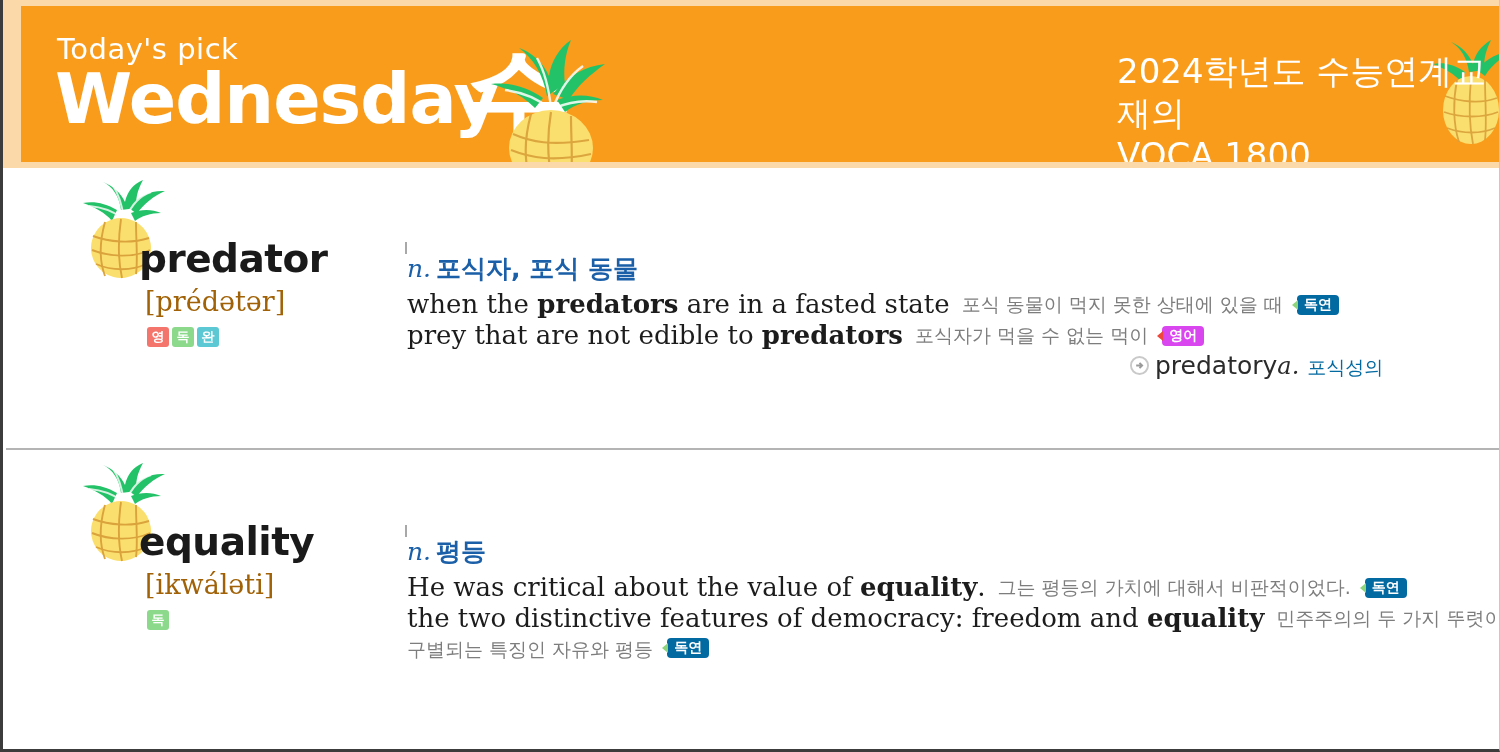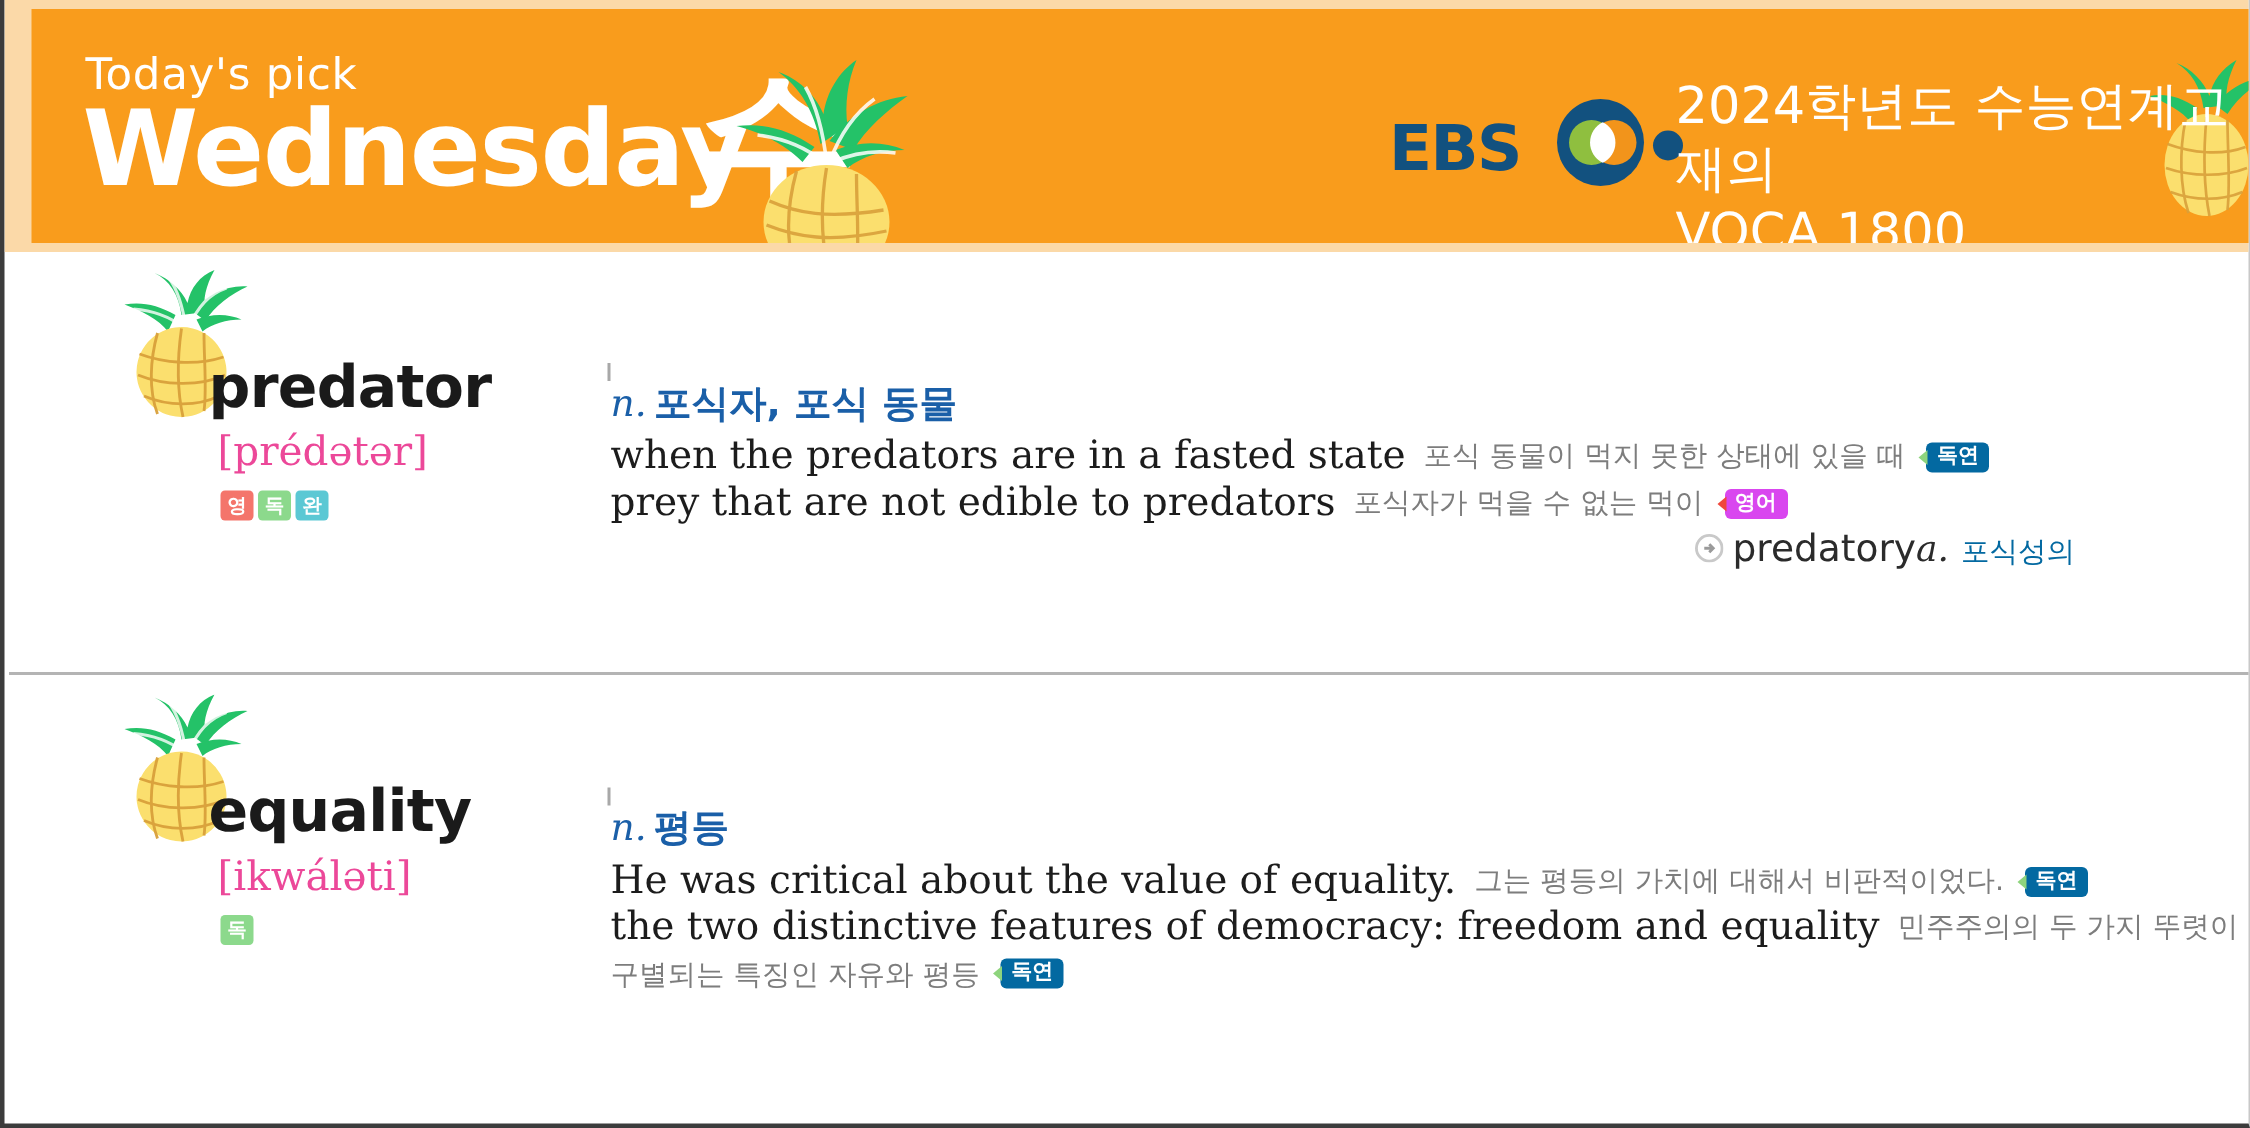--- a/index.html
+++ b/index.html
@@ -99,21 +99,21 @@
   .word-col{position:absolute;left:60px;top:0;width:330px;}
   .pine-icon{position:absolute;left:12px;top:12px;width:96px;height:100px;}
   .headword{
     position:absolute;left:76px;top:68px;
     font-size:39px;font-weight:700;color:#1a1a1a;
     font-family:"DejaVu Sans", sans-serif;
     letter-spacing:-.5px;
   }
   .phonetic{
     position:absolute;left:82px;top:118px;
-    font-size:27px;color:#ec4899;
+    font-size:27px;color:#a16207;
     font-family:"DejaVu Serif", serif;
   }
   .badges{position:absolute;left:84px;top:159px;display:flex;gap:3px;}
   .badge{
     width:22px;height:20px;border-radius:3px;
     color:#ffffff;font-size:13px;font-weight:700;
     display:flex;align-items:center;justify-content:center;
     font-family:"DejaVu Sans", sans-serif;
   }
 
@@ -132,21 +132,21 @@
     font-family:"DejaVu Serif", serif;font-style:italic;font-weight:400;
     color:#1a5fa8;margin-right:5px;
   }
   .ex-line{
     position:absolute;left:4px;
     font-size:26px;color:#1c1c1c;
     font-family:"DejaVu Serif", serif;
     white-space:nowrap;
     line-height:32px;
   }
-  .ex-line b{font-weight:400;}
+  .ex-line b{font-weight:700;}
   .ko{
     font-family:"DejaVu Sans", sans-serif;
     font-size:19px;color:#7d7d7d;margin-left:12px;
     font-weight:400;
     vertical-align:2px;
   }
   .ko-only{
     position:absolute;left:4px;
     font-family:"DejaVu Sans", sans-serif;
     font-size:19px;color:#7d7d7d;white-space:nowrap;
@@ -235,30 +235,20 @@
         <g stroke="#d9a03a" stroke-width="1.8" fill="none" opacity=".9">
           <path d="M18 56 C34 62 54 64 70 58"></path>
           <path d="M17 72 C34 78 56 78 71 72"></path>
           <path d="M20 88 C36 94 54 94 68 88"></path>
           <path d="M30 40 C26 60 26 84 32 102"></path>
           <path d="M44 38 C42 60 42 84 46 104"></path>
           <path d="M58 40 C58 60 60 82 58 100"></path>
         </g>
       </svg>
 
-      <div class="ebs-logo">
-        <div class="ebs-text">EBS</div>
-        <svg class="ebs-marks" viewBox="0 0 84 58">
-          <circle cx="29" cy="29" r="29" fill="#12517f"></circle>
-          <circle cx="23" cy="29" r="15" fill="#8fbf3f"></circle>
-          <circle cx="38" cy="29" r="15" fill="#f2941b"></circle>
-          <path d="M30.5 15.5 A15 15 0 0 1 30.5 42.5 A15 15 0 0 1 30.5 15.5" fill="#ffffff"></path>
-          <circle cx="74" cy="31" r="10" fill="#12517f"></circle>
-        </svg>
-      </div>
 
       <div class="ebs-title">2024학년도 수능연계교재의
 VOCA 1800</div>
     </div>
   </div>
 
   <div class="divider"></div>
 
   <div class="entry entry-1">
 

